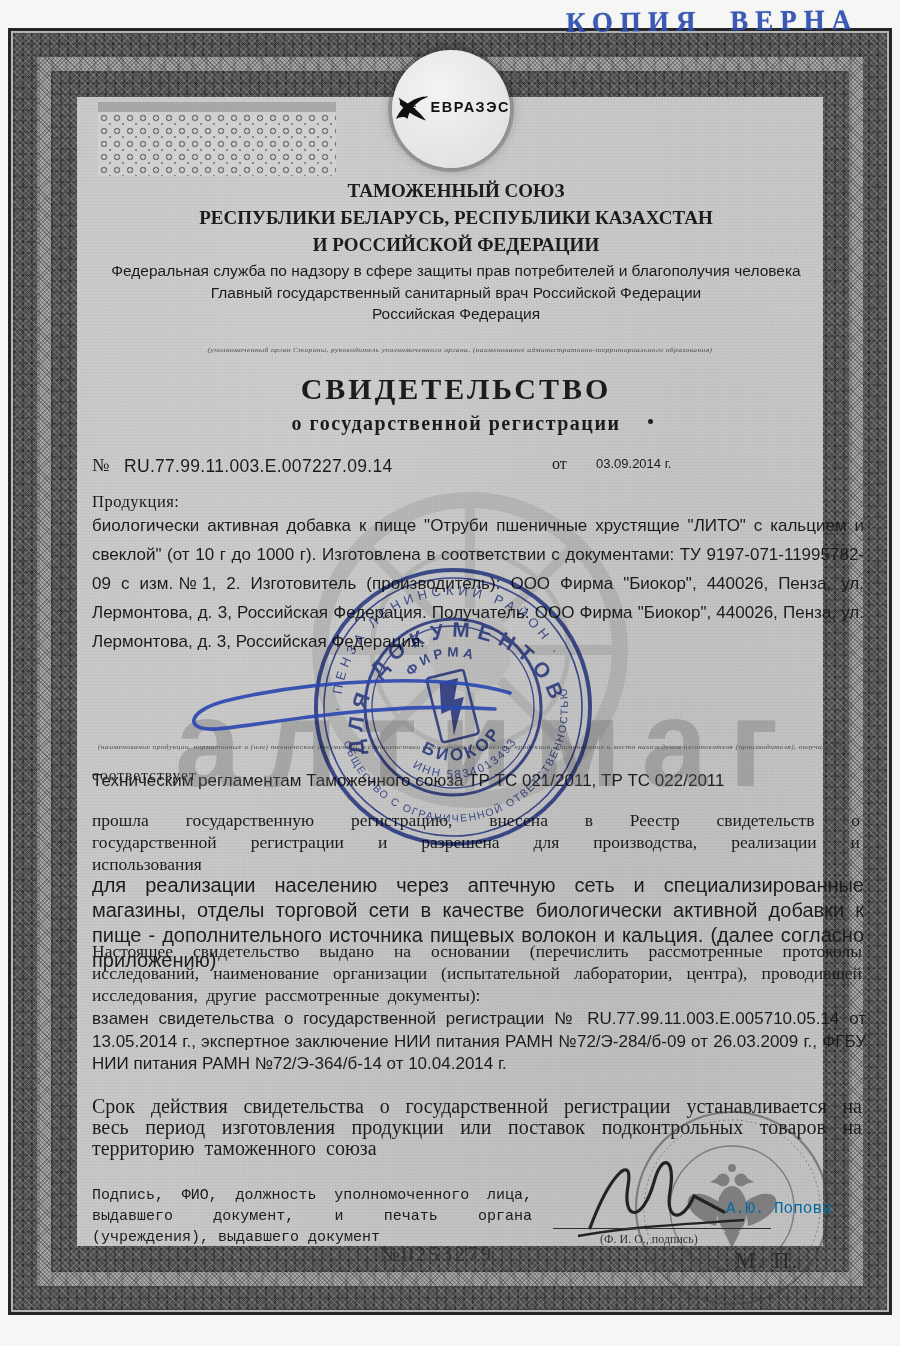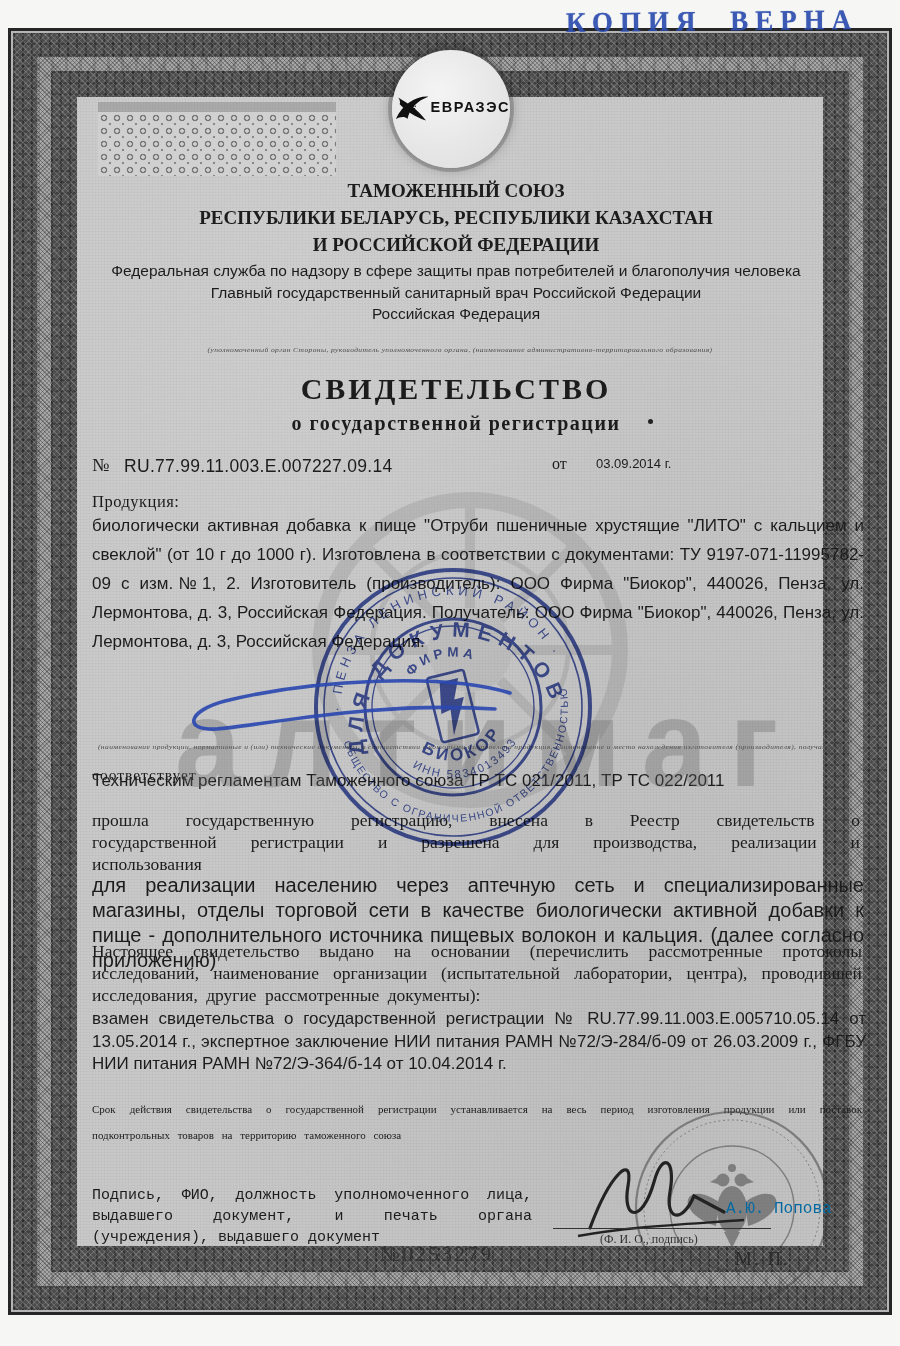--- a/index.html
+++ b/index.html
@@ -99,28 +99,28 @@
   .fp2{left:92px;top:742px;width:756px;z-index:10;}
   .conform-label{left:92px;top:754px;font-size:15.5px;letter-spacing:1px;z-index:10;margin-top:12px;}
   .conform-text{left:92px;top:771px;width:768px;font-size:17px;z-index:10;}
   
   .reg1{left:92px;top:810px;width:768px;font-size:17.5px;z-index:10;}
   .reg2{left:92px;top:832px;width:768px;font-size:17.5px;z-index:10;}
   .reg3{left:92px;top:854px;width:768px;font-size:17.5px;z-index:10;}
   .usage{left:92px;top:873px;width:772px;font-size:20px;line-height:25px;z-index:10;}
   .basis{left:92px;top:940px;width:770px;font-size:17.5px;line-height:22px;word-spacing:4px;z-index:10;}
   .docs{left:92px;top:1008px;width:774px;font-size:17px;line-height:22.5px;z-index:10;}
-  .validity{left:92px;top:1096px;width:770px;font-size:11px;line-height:26px;word-spacing:5px;z-index:10;}
+  .validity{left:92px;top:1096px;width:770px;font-size:20px;line-height:21px;word-spacing:5px;z-index:10;}
   
   .sign-label{left:92px;top:1185px;width:440px;font-size:15px;line-height:21px;z-index:10;font-family:Liberation Mono, monospace;}
   .signer{left:726px;top:1200px;font-size:16px;z-index:55;color:#0369a1;font-family:Liberation Mono, monospace;}
   .sig-line{left:553px;top:1228px;width:218px;height:0;border-top:1.5px solid #333;z-index:55;}
   .sig-caption{left:600px;top:1232px;font-size:12px;color:#333;z-index:55;}
   .blank-number{left:380px;top:1242px;font-size:21px;letter-spacing:2.5px;color:#323232;z-index:10;}
-  .mp{left:735px;top:1248px;font-size:19px;letter-spacing:2px;color:#2a2a2a;z-index:55;}
+  .mp{left:735px;top:1248px;font-size:23px;letter-spacing:2px;color:#2a2a2a;z-index:55;}
   
   .wm-text{
     left:175px;top:675px;width:600px;z-index:30;
     font-family:"Liberation Sans",sans-serif;font-weight:bold;
     font-size:118px;letter-spacing:22px;color:rgba(100,100,100,.33);
     pointer-events:none;transform:scaleY(1.05);
   }
   svg{display:block;}
 </style>
 </head>

